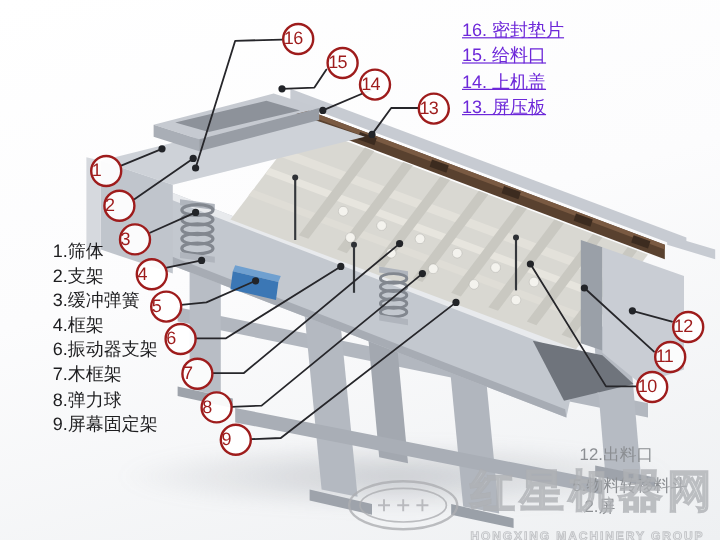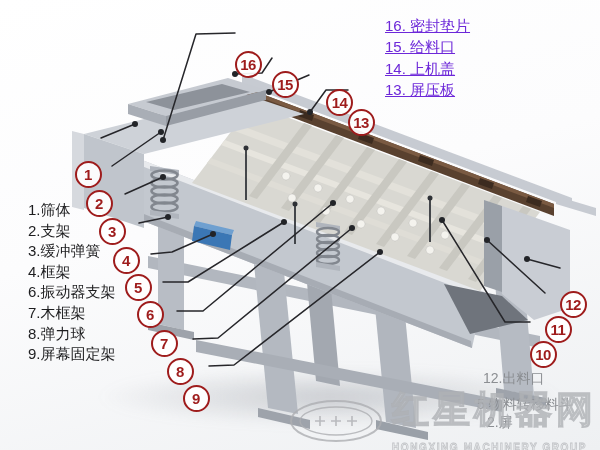--- a/index.html
+++ b/index.html
@@ -15,26 +15,25 @@
     border-radius:50%;filter:blur(6px);
   }
   svg.machine{position:absolute;left:0;top:0;z-index:2;}
   svg.leaders{position:absolute;left:0;top:0;z-index:6;pointer-events:none;}
   .leader{fill:none;stroke:#26262a;stroke-width:1.5;stroke-linejoin:round;stroke-linecap:round;}
   .leader-dot{fill:#222428;stroke:none;}
   .callout{
     position:absolute;z-index:7;width:27px;height:27px;box-sizing:border-box;
     border:2.2px solid #9e1c1c;border-radius:50%;
     background:rgba(255,255,255,.93);
-    color:#9e1c1c;font-size:15px;font-weight:700;line-height:23px;text-align:center;
+    color:#9e1c1c;font-size:15px;font-weight:400;line-height:23px;text-align:left;
     letter-spacing:-0.5px;
-    margin-top:32px;
   }
   .label-col{position:absolute;z-index:5;white-space:nowrap;}
-  .label-left{left:28px;top:200px;color:#1d1d1f;font-size:15px;font-weight:500;}
+  .label-left{left:44px;top:200px;color:#1d1d1f;font-size:15px;font-weight:500;}
   .label-left .row{height:20.6px;line-height:20.6px;}
   .label-topright{left:385px;top:15px;color:#6d28d9;font-size:15px;text-decoration:underline;}
   .label-topright .row{height:21.3px;line-height:21.3px;}
   .label-br{position:absolute;z-index:4;color:#8b8e92;font-size:14px;white-space:nowrap;margin-top:14px;}
   .label-br.r12{left:483px;top:356px;}
   .label-br.r11{left:477px;top:382px;}
   .label-br.r10{left:487px;top:400px;}
   .watermark{position:absolute;left:288px;top:390px;z-index:5;display:flex;align-items:flex-start;pointer-events:none;}
   .wm-logo{margin-top:8px;flex:0 0 auto;}
   .wm-text{margin-left:8px;}
@@ -215,21 +214,21 @@
       <div class="callout" style="left: 112.5px; top: 214.5px;">4</div>
       <div class="callout" style="left: 124.5px; top: 241.5px;">5</div>
       <div class="callout" style="left: 136.5px; top: 268.5px;">6</div>
       <div class="callout" style="left: 150.5px; top: 297.5px;">7</div>
       <div class="callout" style="left: 166.5px; top: 325.5px;">8</div>
       <div class="callout" style="left: 182.5px; top: 352.5px;">9</div>
       <div class="callout" style="left: 529.5px; top: 308.5px;">10</div>
       <div class="callout" style="left: 544.5px; top: 283.5px;">11</div>
       <div class="callout" style="left: 559.5px; top: 258.5px;">12</div>
       <div class="callout" style="left: 347.5px; top: 76.5px;">13</div>
-      <div class="callout" style="left: 326px; top: 56.5px;">14</div>
+      <div class="callout" style="left: 299px; top: 56.5px;">14</div>
       <div class="callout" style="left: 271.5px; top: 38.5px;">15</div>
       <div class="callout" style="left: 234.5px; top: 18.5px;">16</div>
     </div>
 
   <div class="label-col label-left">
     <div class="row">1.筛体</div>
     <div class="row">2.支架</div>
     <div class="row">3.缓冲弹簧</div>
     <div class="row">4.框架</div>
     <div class="row">6.振动器支架</div>

